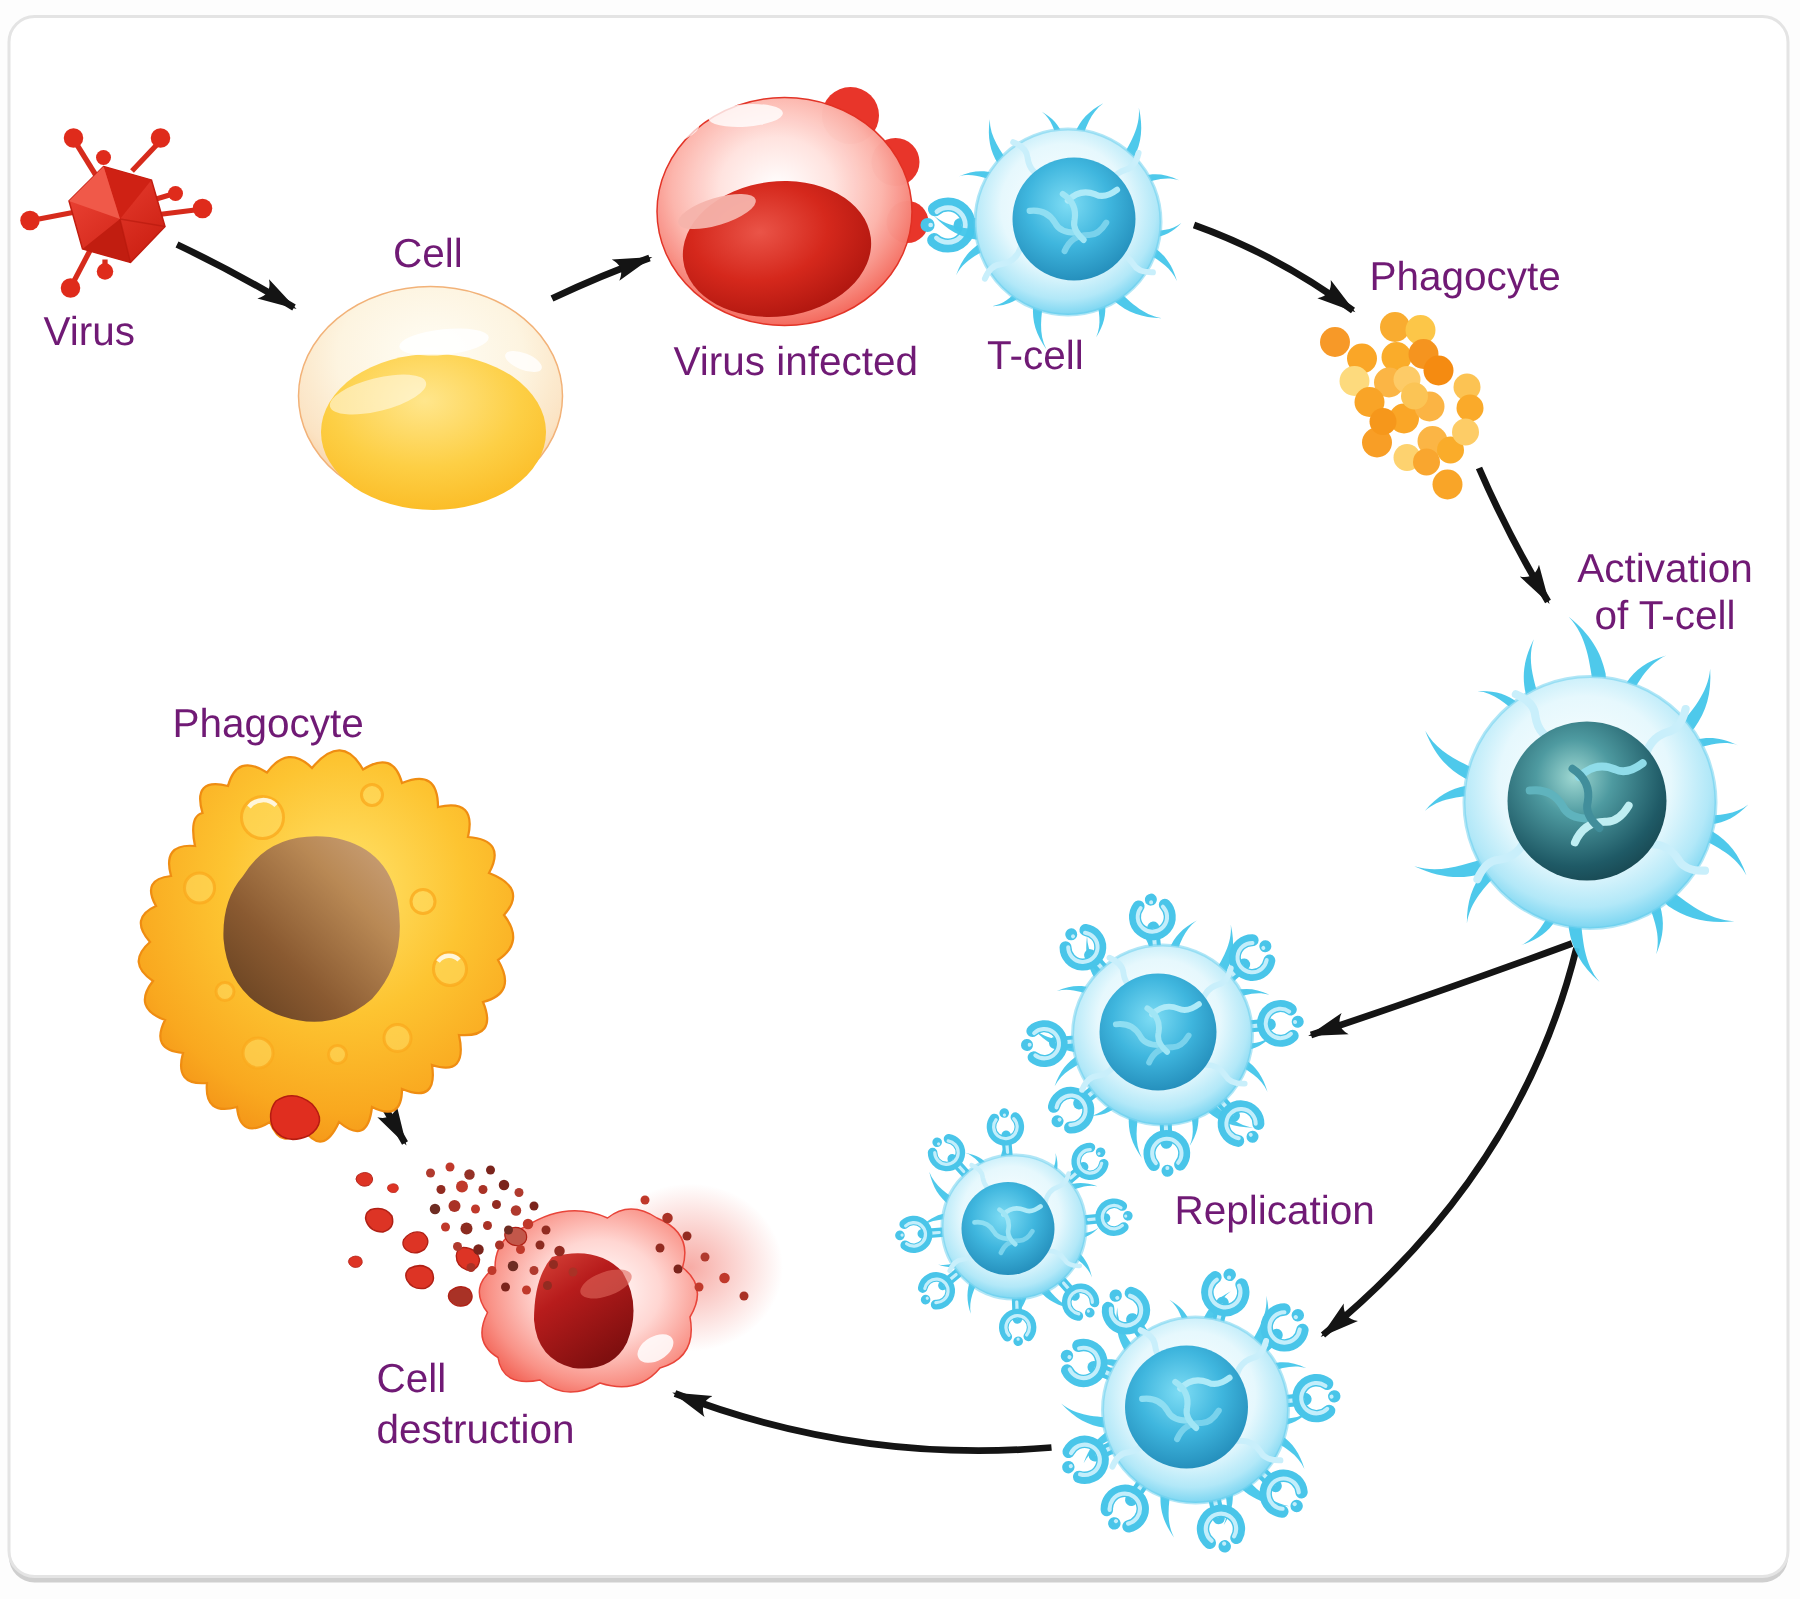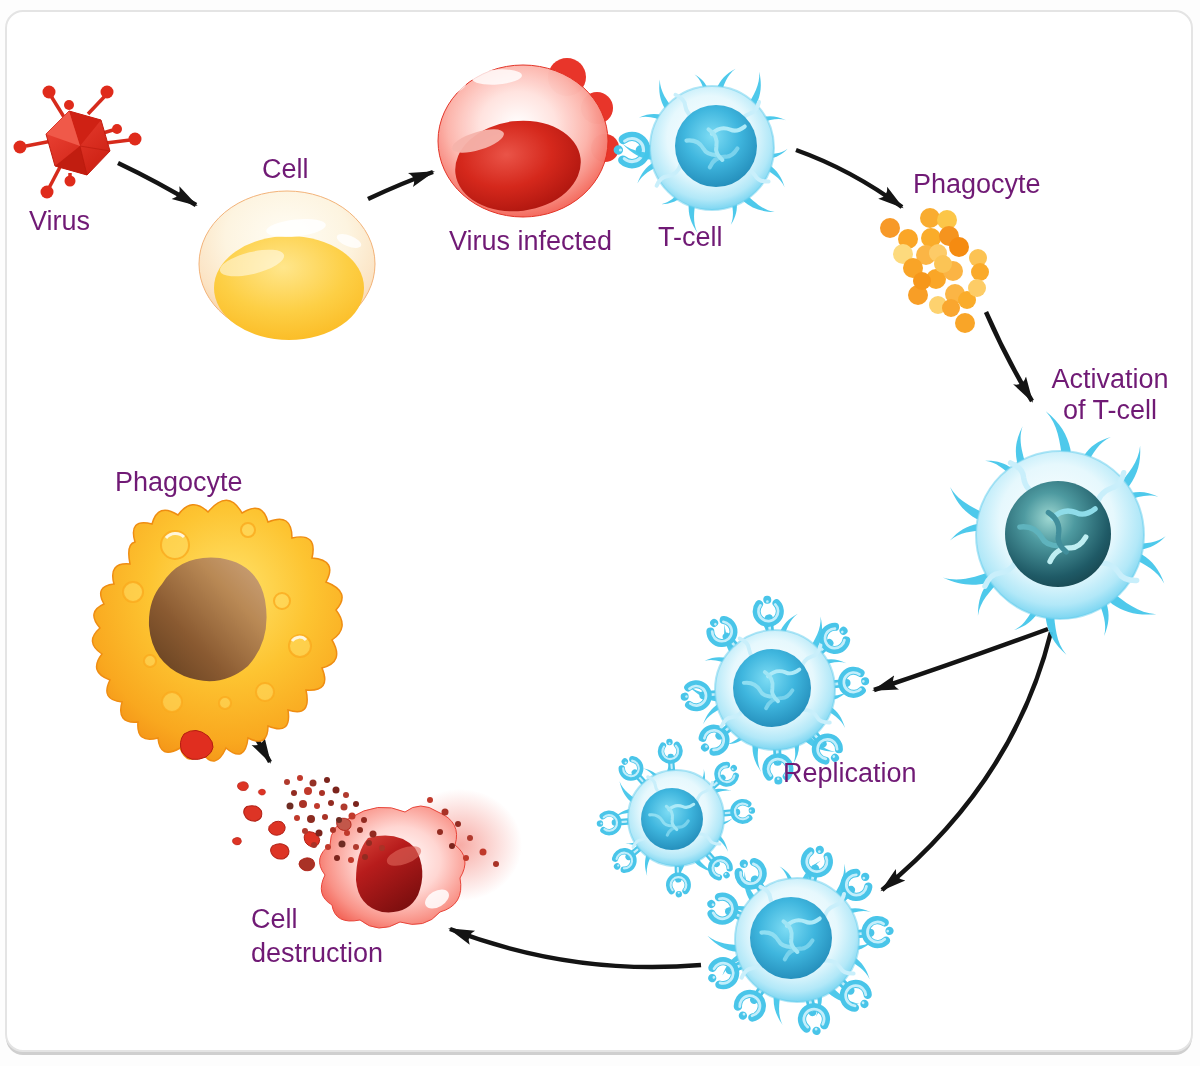--- a/index.html
+++ b/index.html
@@ -459,19 +459,19 @@
 
   <div class="lbl" style="left:29px;top:206px">Virus</div>
   <div class="lbl" style="left:262px;top:154px">Cell</div>
   <div class="lbl" style="left:449px;top:226px">Virus infected</div>
   <div class="lbl" style="left:658px;top:222px">T-cell</div>
   <div class="lbl" style="left:913px;top:169px">Phagocyte</div>
   <div class="lbl center" style="left:1015px;top:364px;width:190px">
     <div>Activation</div>
     <div>of T-cell</div>
   </div>
-  <div class="lbl" style="left:783px;top:758px">Replication</div>
+  <div class="lbl" style="left:783px;top:792px">Replication</div>
   <div class="lbl" style="left:115px;top:467px">Phagocyte</div>
   <div class="lbl" style="left:251px;top:902px;line-height:34px">
     <div>Cell</div>
     <div>destruction</div>
   </div>
 </div>
 
 </body></html>

